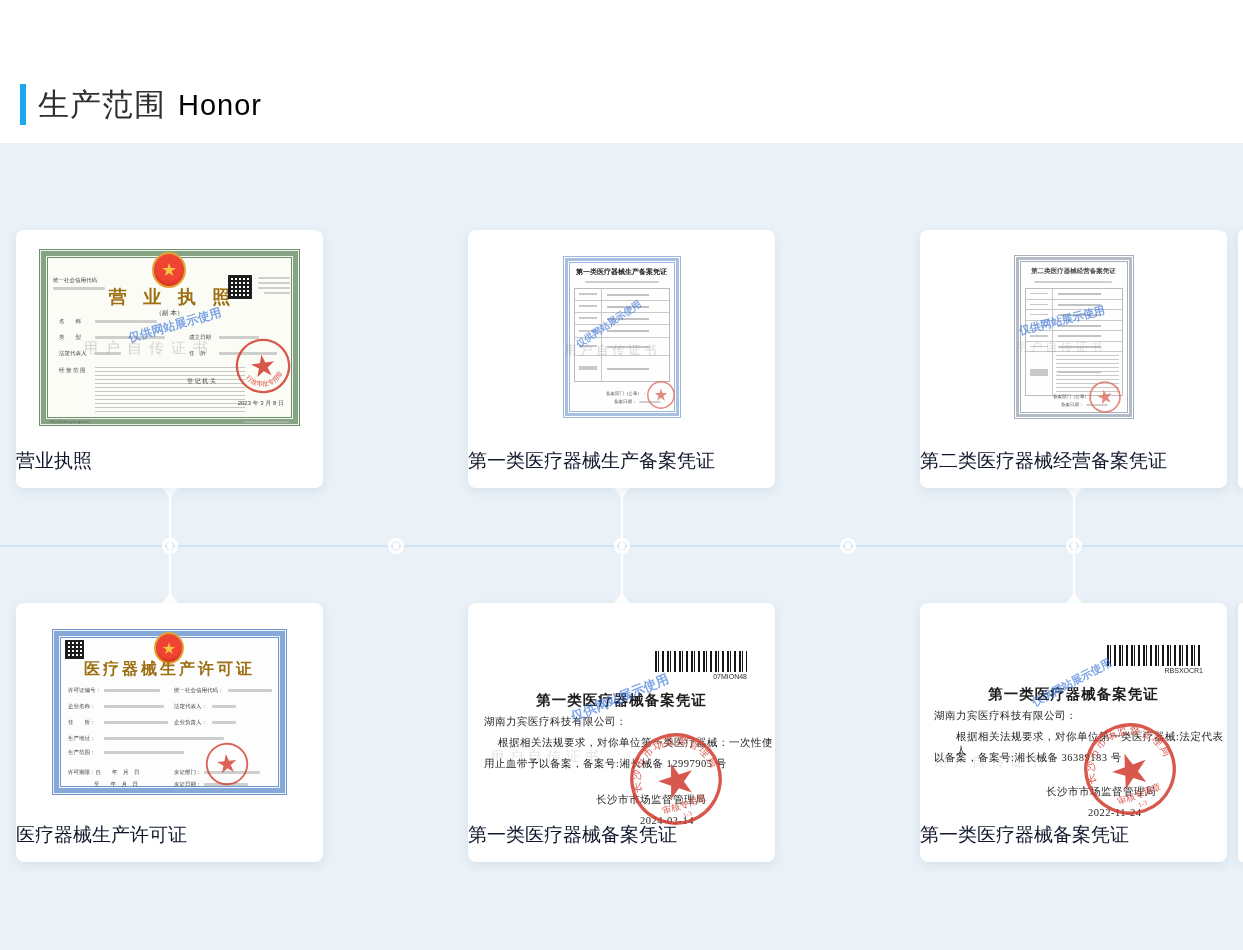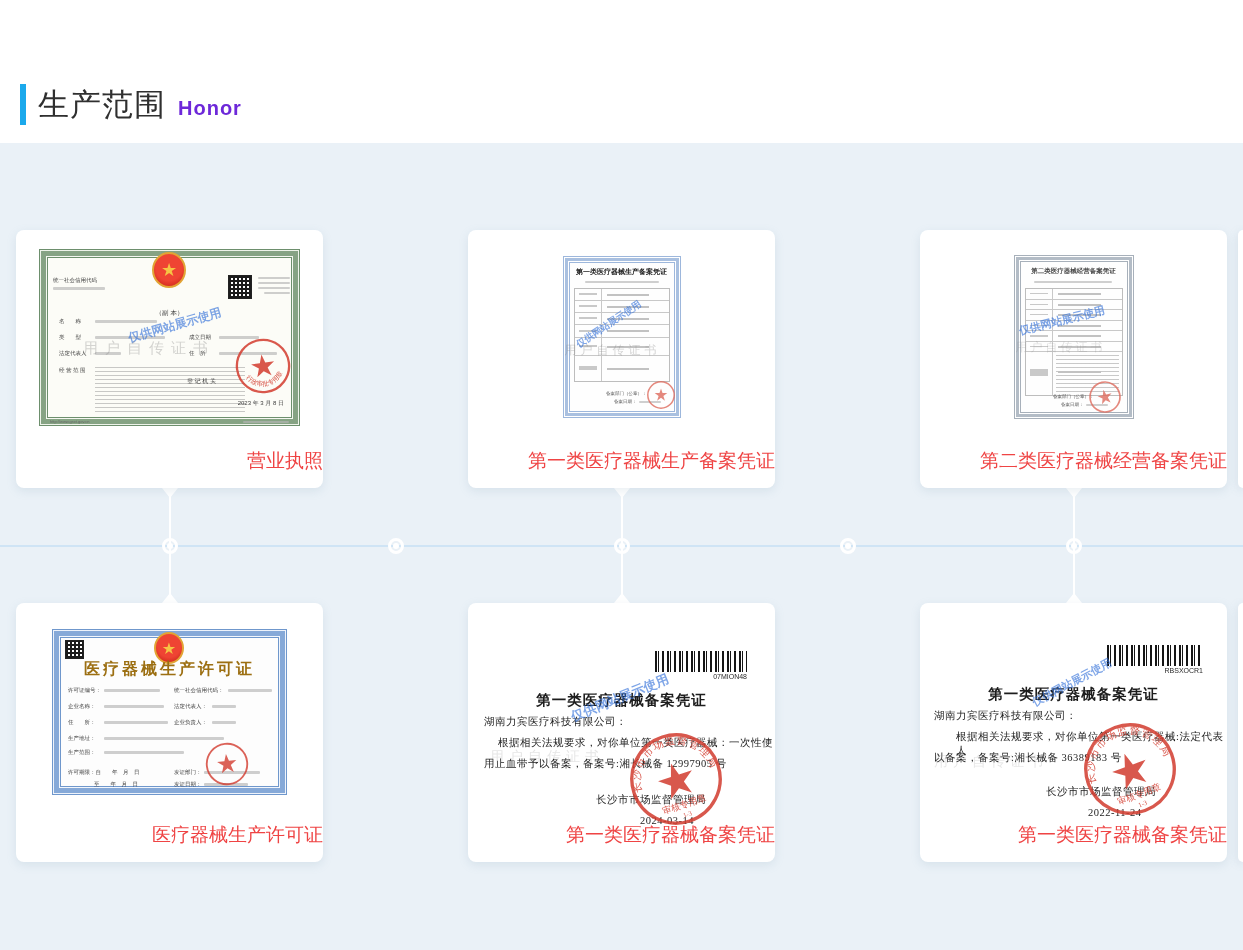--- a/index.html
+++ b/index.html
@@ -2,21 +2,21 @@
 <html><head>
 <meta charset="utf-8">
 <style>
   * { margin:0; padding:0; box-sizing:border-box; }
   html,body { width:1243px; height:950px; background:#ffffff; font-family:"Liberation Sans",sans-serif; overflow:hidden; }
   .page { position:relative; width:1243px; height:950px; background:#fff; }
 
   
   .accent-bar { position:absolute; left:20px; top:84px; width:6px; height:41px; background:#1ba9ec; }
   .sec-title { position:absolute; left:38px; top:84px; font-size:31px; color:#2f2f2f; font-weight:500; letter-spacing:1px; }
-  .sec-sub { font-size:20px; color:#6d28d9; font-weight:700; margin-left:12px; letter-spacing:1px; }
+  .sec-sub { font-size:29px; color:#000000; font-weight:400; margin-left:12px; letter-spacing:1px; }
 
   
   .content { position:absolute; left:0; top:143px; width:1243px; height:807px; background:#eaf1f7; }
 
   
   .hline { position:absolute; left:0; top:545px; width:1243px; height:2px; background:#cfe4f5; }
   .vline { position:absolute; top:489px; width:2px; height:114px; background:#ffffff; }
   .tri { position:absolute; width:0; height:0; }
   .tri-down { border-left:8px solid transparent; border-right:8px solid transparent; border-top:10px solid #ffffff; top:488px; }
   .tri-up { border-left:8px solid transparent; border-right:8px solid transparent; border-bottom:10px solid #ffffff; top:593px; }
@@ -24,21 +24,21 @@
   .ring-dot { position:absolute; top:543px; width:6px; height:6px; border-radius:50%; background:#ffffff; }
 
   
   .sliver { position:absolute; right:0; width:5px; background:#ffffff; border-radius:8px 0 0 8px; box-shadow:0 2px 8px rgba(120,150,175,.25); }
 
   
   .card { position:absolute; width:307px; background:#ffffff; border-radius:8px; box-shadow:0 3px 10px rgba(130,160,185,.18); }
   .row1 { top:230px; height:258px; }
   .row2 { top:603px; height:259px; }
   .c1 { left:16px; } .c2 { left:468px; } .c3 { left:920px; }
-  .caption { position:absolute; left:0; right:0; bottom:14px; text-align:right; font-size:19px; color:#ef4444; }
+  .caption { position:absolute; left:0; right:0; bottom:14px; text-align:left; font-size:19px; color:#0f172a; }
   .photo-wrap { position:absolute; left:0; top:0; right:0; height:214px; display:flex; align-items:center; justify-content:center; }
 
   
   .wm-blue { position:absolute; color:rgba(47,110,216,.62); font-weight:bold; white-space:nowrap; pointer-events:none; }
   .wm-gray { position:absolute; color:rgba(135,135,135,.35); white-space:nowrap; pointer-events:none; }
 
   
   .bar { position:absolute; height:3px; background:#b5b5b5; opacity:.65; border-radius:1px; }
   .textblock { position:absolute; background:repeating-linear-gradient(180deg,#9d9d9d 0 1px,transparent 1px 4px); opacity:.55; }
 
@@ -105,20 +105,21 @@
 
   <div class="sliver" style="top:230px;height:258px"></div>
   <div class="sliver" style="top:603px;height:259px"></div>
 
   <div class="card row1 c1">
     <div class="photo-wrap">
       <div class="cert-bl">
         <div class="emblem" style="left:113px;top:3px;width:34px;height:36px;font-size:18px">★</div>
         <div class="tiny" style="left:14px;top:28px;font-size:5.5px">统一社会信用代码</div>
         <div class="bar" style="left:14px;top:38px;width:52px"></div>
+        <div class="gold-title" style="top:36px;font-size:18px;letter-spacing:6px;text-indent:6px">营 业 执 照</div>
         <div class="tiny" style="left:0;right:0;top:60px;text-align:center;font-size:6.5px">（副 本）</div>
         <div class="qr" style="right:48px;top:26px;width:24px;height:24px"></div>
         <div class="bar" style="right:10px;top:28px;width:32px;height:2px"></div>
         <div class="bar" style="right:10px;top:33px;width:32px;height:2px"></div>
         <div class="bar" style="right:10px;top:38px;width:32px;height:2px"></div>
         <div class="bar" style="right:10px;top:43px;width:26px;height:2px"></div>
 
         <div class="tiny" style="left:20px;top:69px;font-size:5.5px">名　　称</div>
         <div class="bar" style="left:56px;top:71px;width:62px"></div>
         <div class="tiny" style="left:20px;top:85px;font-size:5.5px">类　　型</div>

